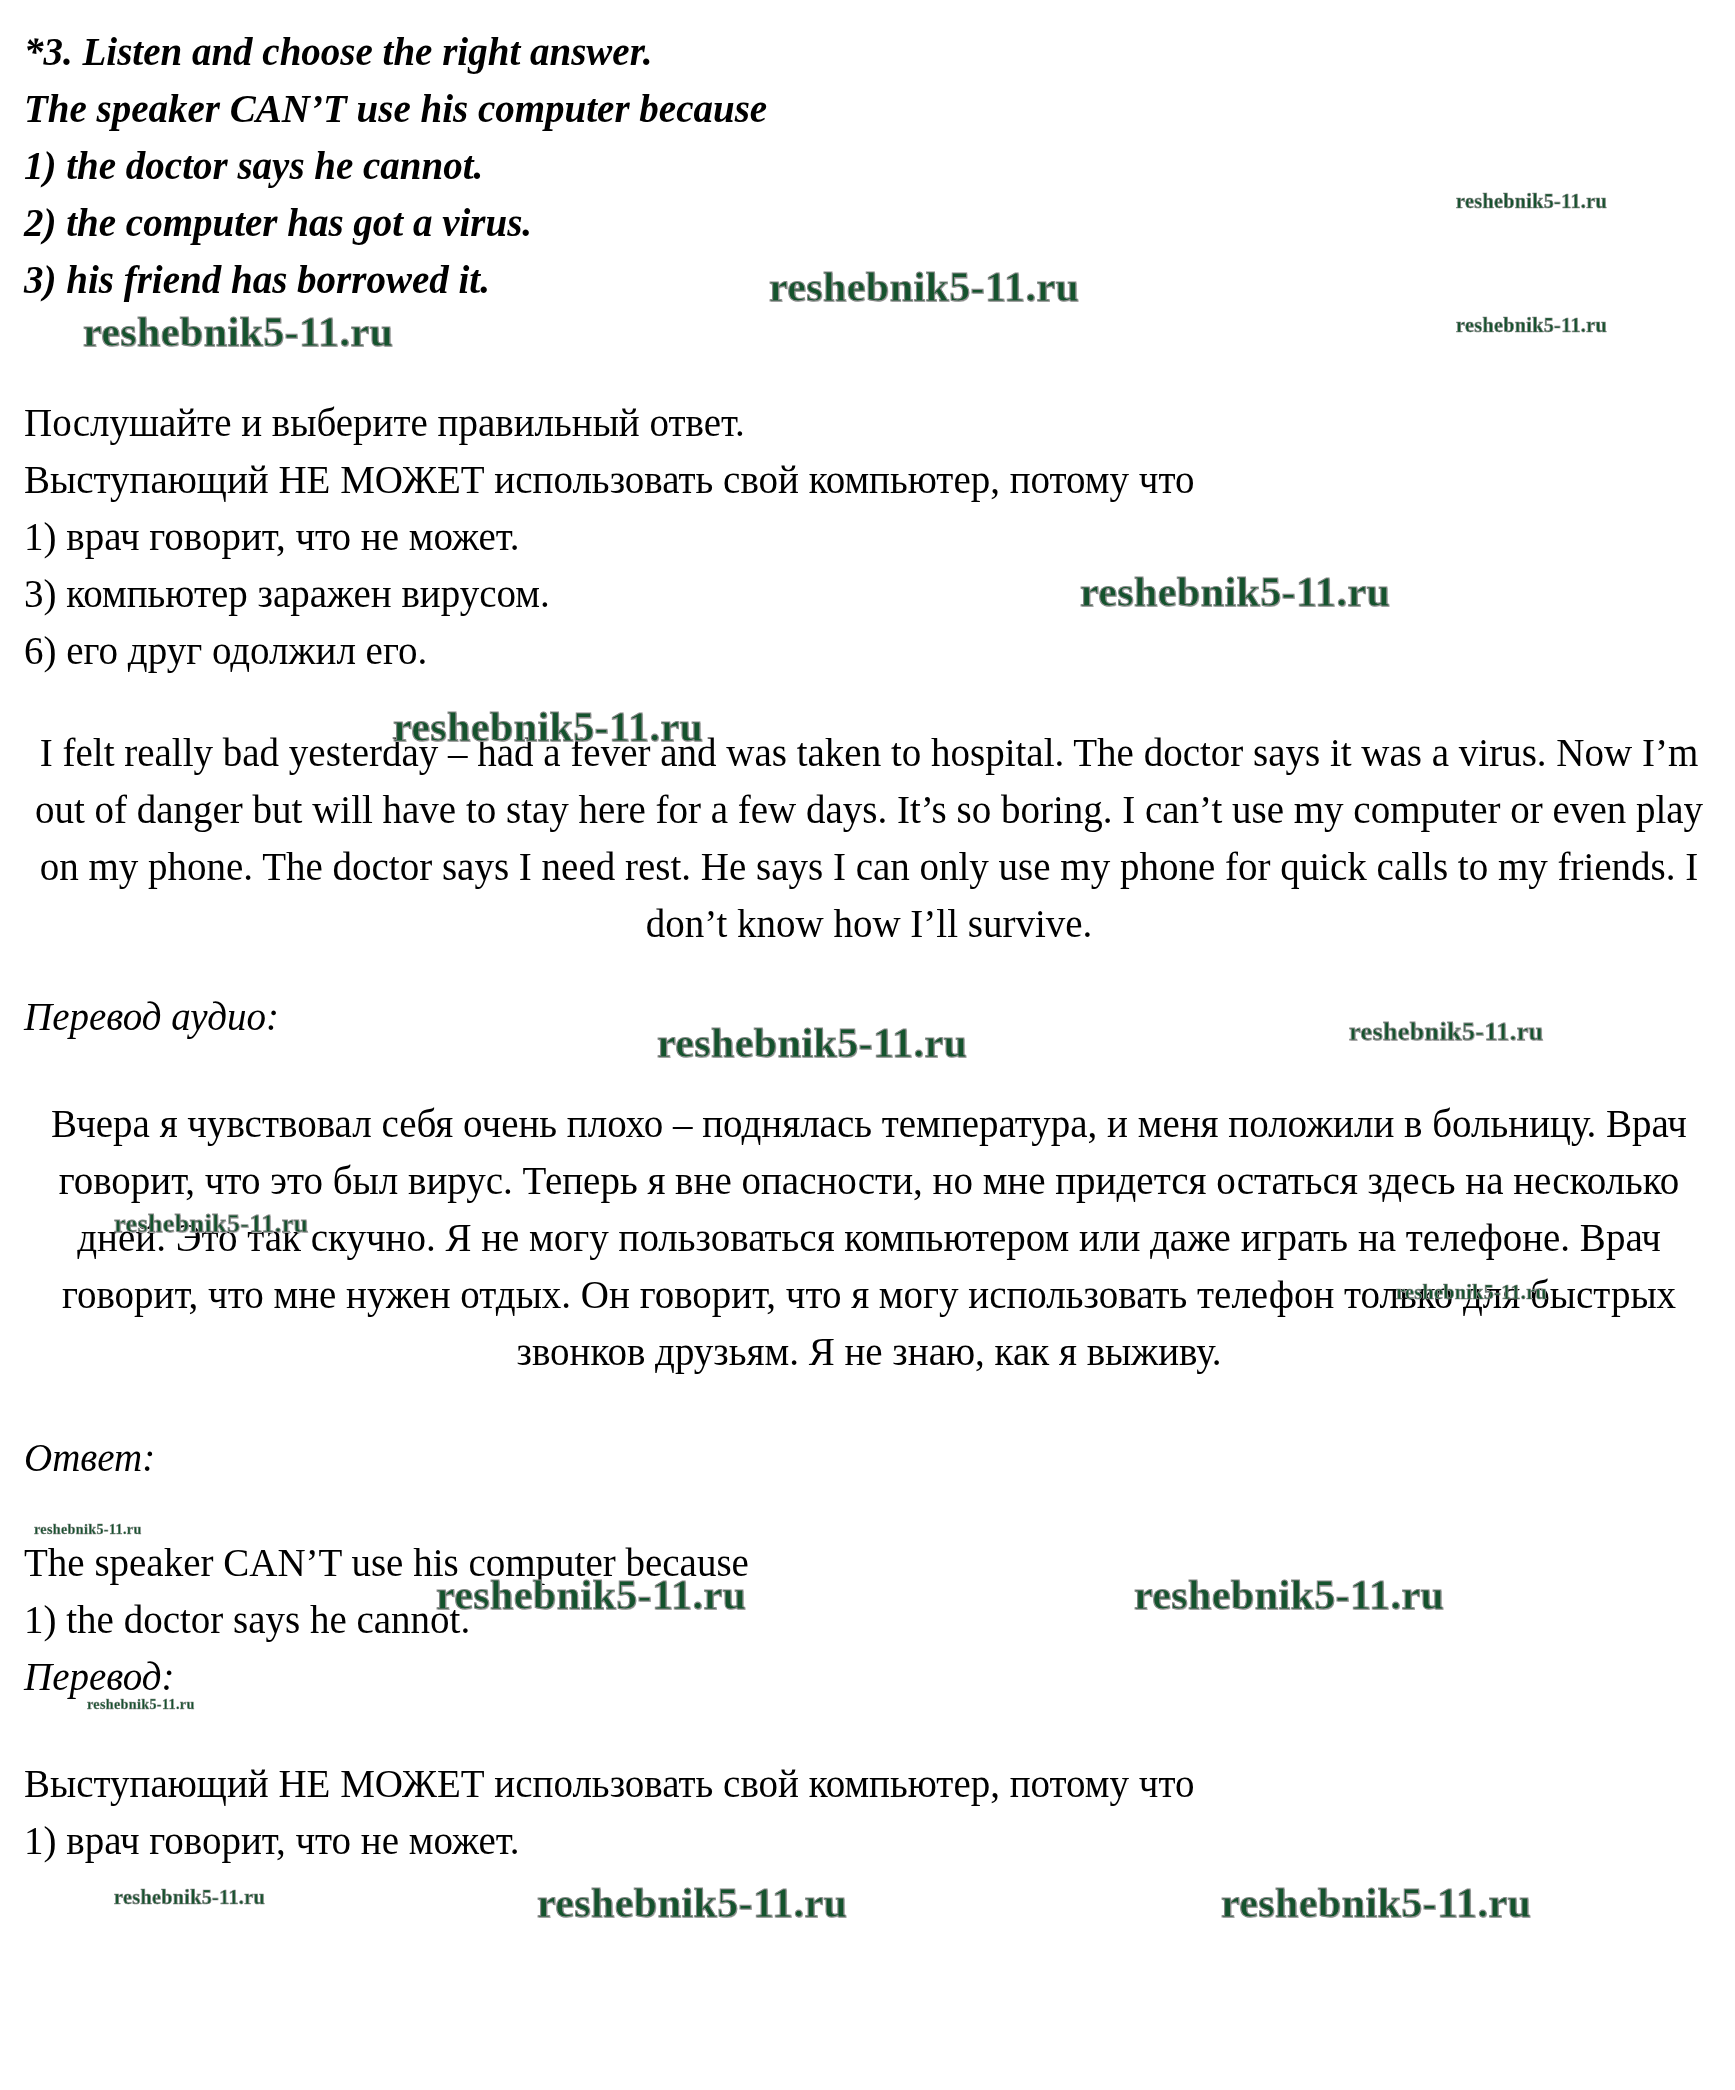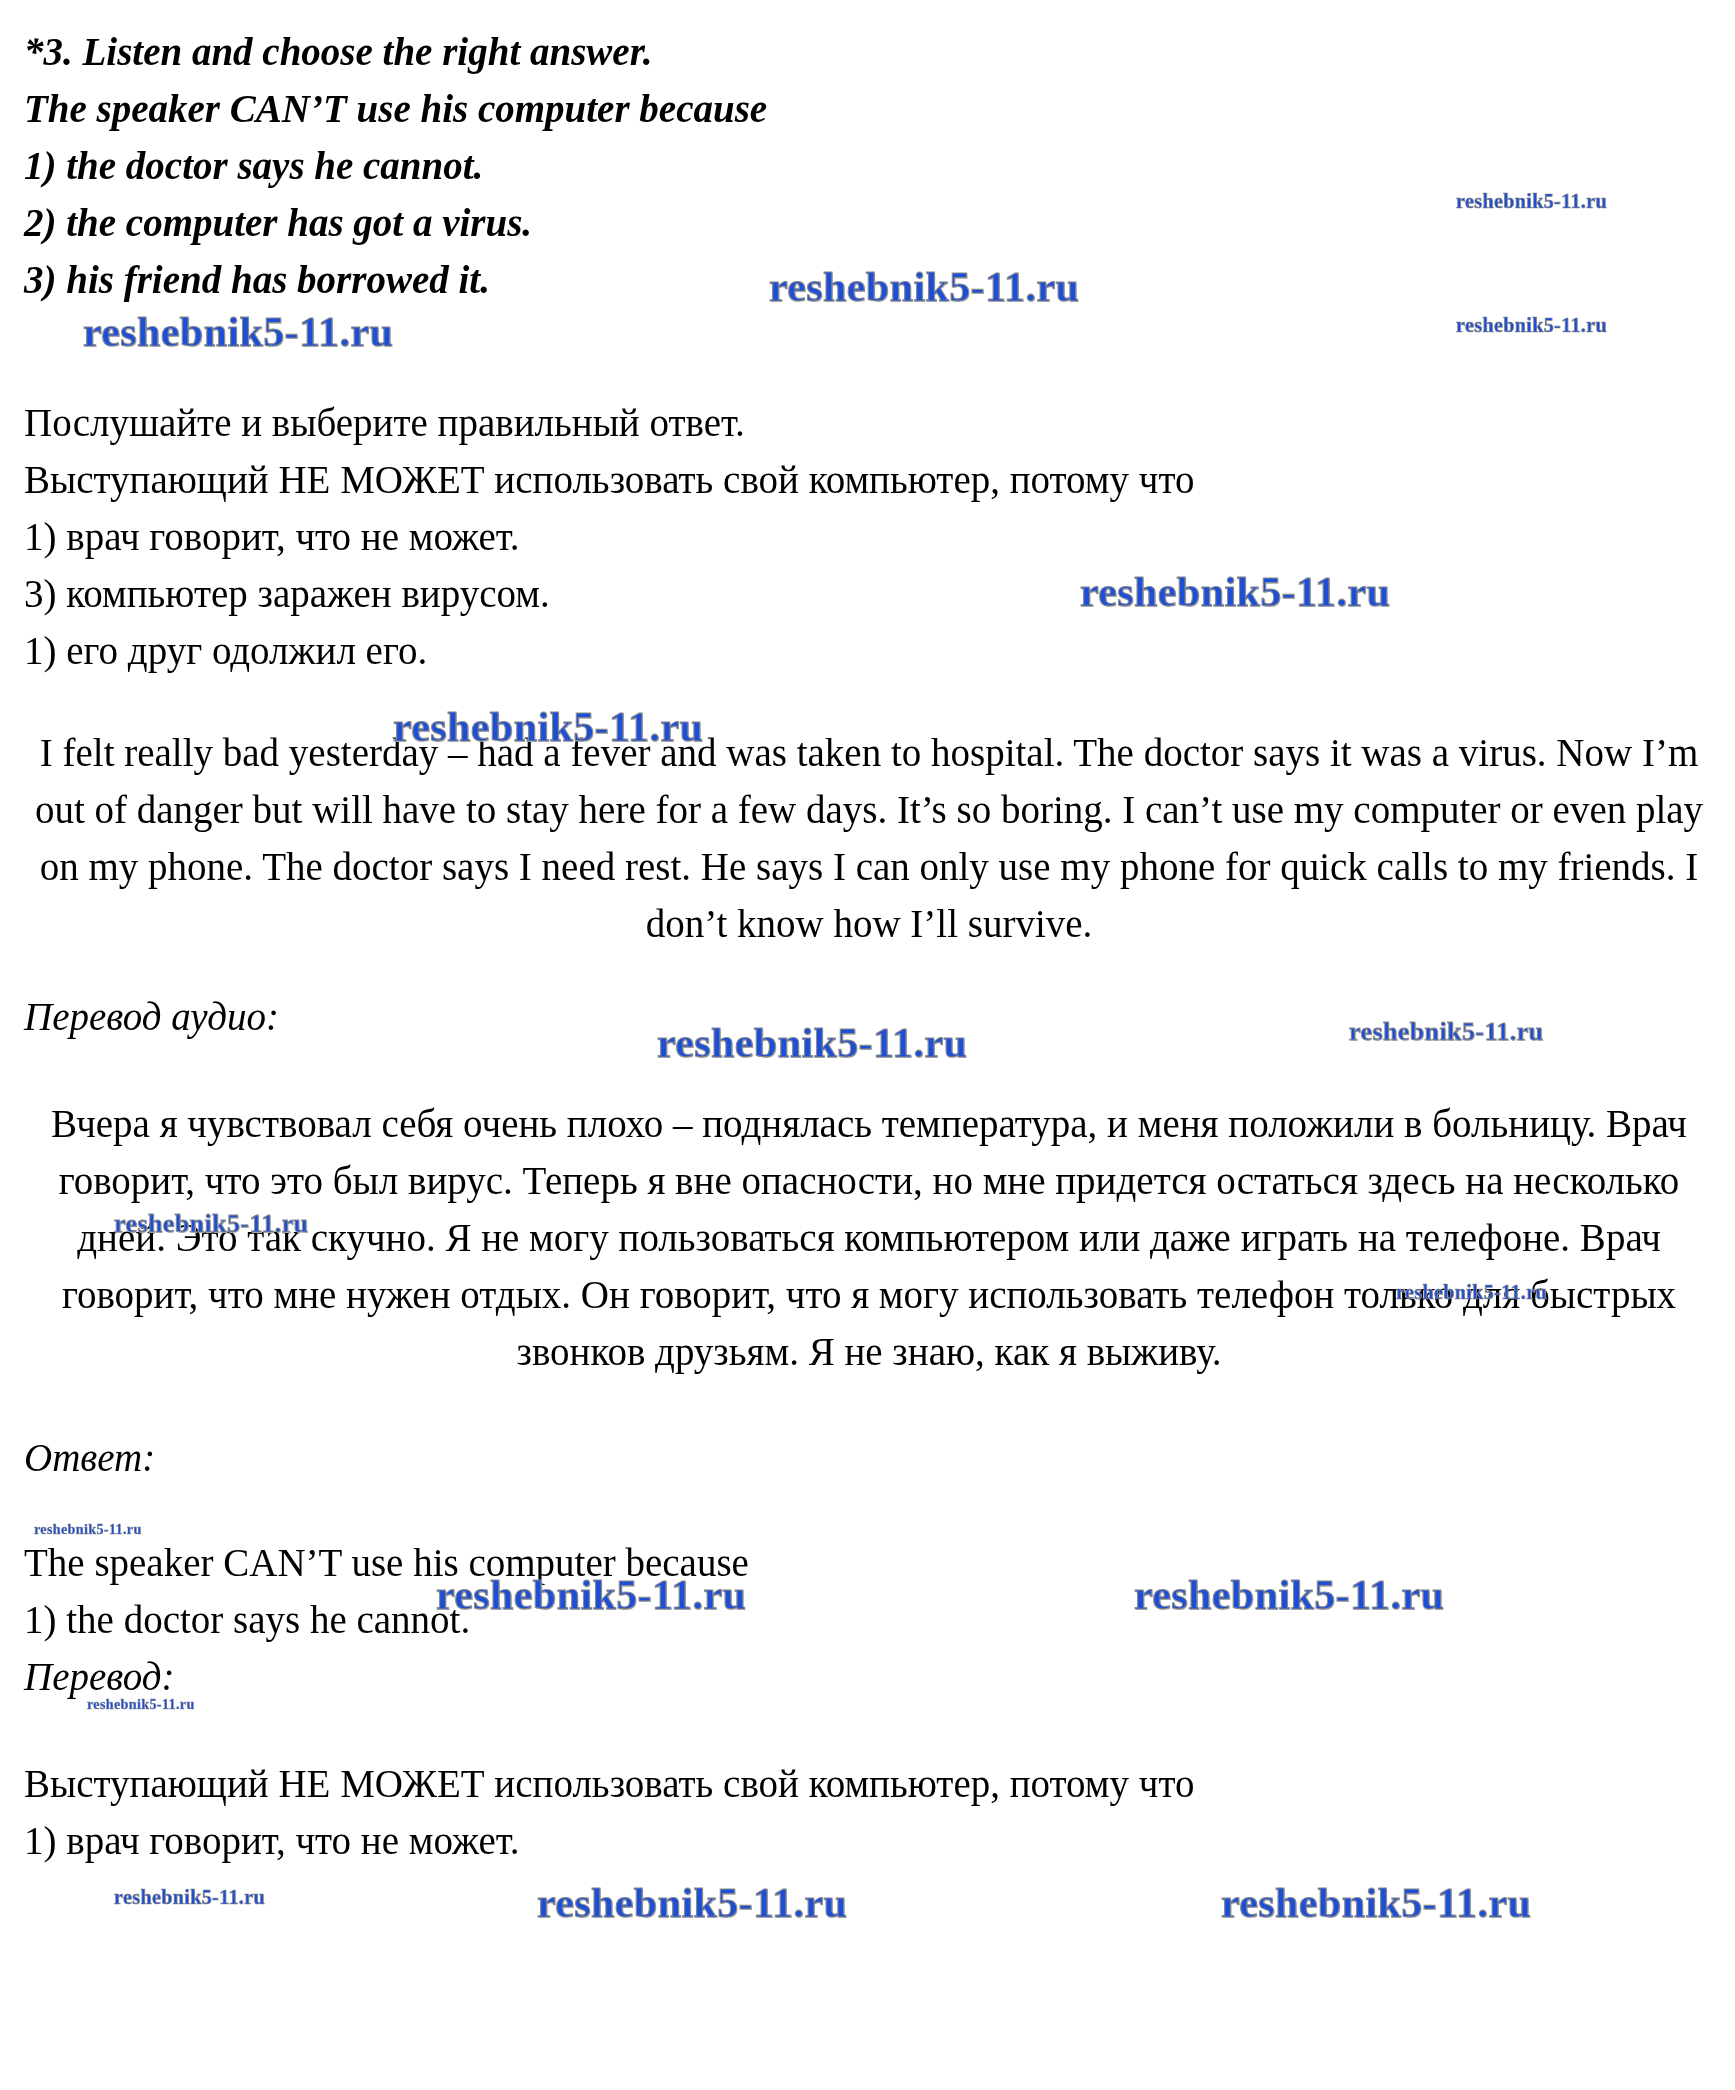--- a/index.html
+++ b/index.html
@@ -32,21 +32,21 @@
   .audio-tr-text  { margin-top: 50px; }
   .answer-heading { margin-top: 49px; }
   .answer-lines   { margin-top: 48px; }
   .answer-tr-lines{ margin-top: 50px; }
 
   
   .wm {
     position: absolute;
     font-family: "Liberation Serif", "DejaVu Serif", serif;
     font-weight: 700;
-    color: #1d4ed8;
+    color: #14532d;
     -webkit-text-stroke: 1.1px #8a8a8a;
     text-shadow: 0.9px 0.9px 0 #bdbdbd;
     letter-spacing: 0.4px;
     white-space: nowrap;
     pointer-events: none;
   }
   .wm-lg { font-size: 42px; }
   .wm-md { font-size: 26px; -webkit-text-stroke-width: 0.9px;   text-shadow: 0.9px 0.9px 0 #c8c8c8; }
   .wm-sm { font-size: 20px; -webkit-text-stroke-width: 0.7px; text-shadow: 0.4px 0.4px 0 #c8c8c8; }
   .wm-xs { font-size: 14px; -webkit-text-stroke-width: 0.4px; text-shadow: 0.4px 0.4px 0 #d0d0d0; }
@@ -62,21 +62,21 @@
     <div class="line bold">1) the doctor says he cannot.</div>
     <div class="line bold">2) the computer has got a virus.</div>
     <div class="line bold">3) his friend has borrowed it.</div>
   </section>
 
   <section class="task-ru">
     <div class="line">Послушайте и выберите правильный ответ.</div>
     <div class="line">Выступающий НЕ МОЖЕТ использовать свой компьютер, потому что</div>
     <div class="line">1) врач говорит, что не может.</div>
     <div class="line">3) компьютер заражен вирусом.</div>
-    <div class="line">1) его друг одолжил его.</div>
+    <div class="line">6) его друг одолжил его.</div>
   </section>
 
   <p class="audio-text">I felt really bad yesterday – had a fever and was taken to hospital. The doctor says it was a virus. Now I’m out of danger but will have to stay here for a few days. It’s so boring. I can’t use my computer or even play on my phone. The doctor says I need rest. He says I can only use my phone for quick calls to my friends. I don’t know how I’ll survive.</p>
 
   <div class="audio-tr-heading line italic">Перевод аудио:</div>
   <p class="audio-tr-text">Вчера я чувствовал себя очень плохо – поднялась температура, и меня положили в больницу. Врач говорит, что это был вирус. Теперь я вне опасности, но мне придется остаться здесь на несколько дней. Это так скучно. Я не могу пользоваться компьютером или даже играть на телефоне. Врач говорит, что мне нужен отдых. Он говорит, что я могу использовать телефон только для быстрых звонков друзьям. Я не знаю, как я выживу.</p>
 
   <div class="answer-heading line italic">Ответ:</div>
   <section class="answer-lines">
     <div class="line">The speaker CAN’T use his computer because</div>

